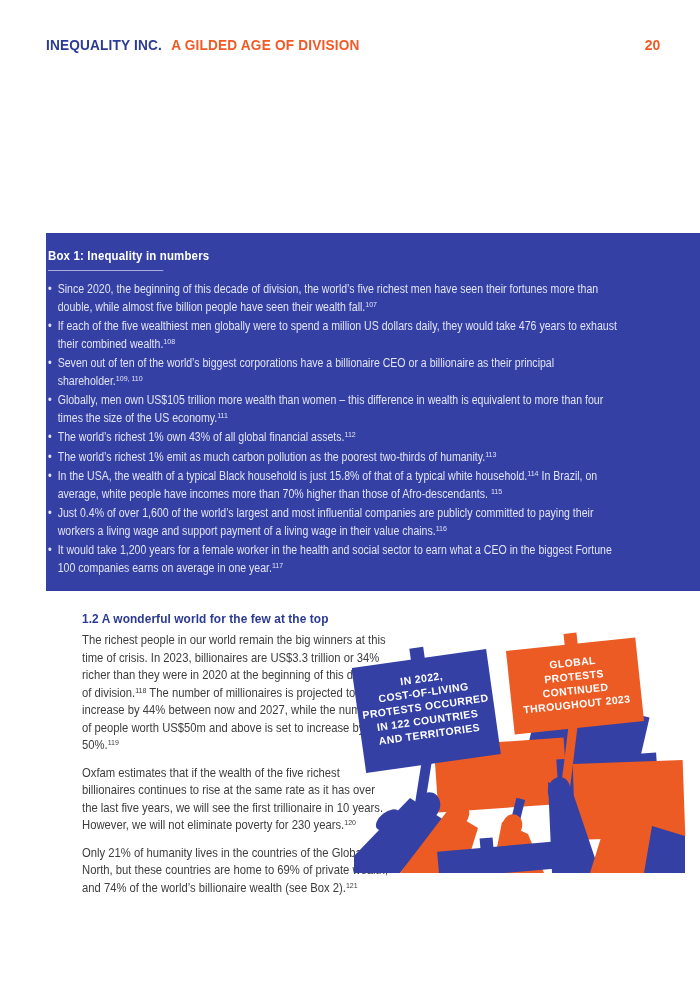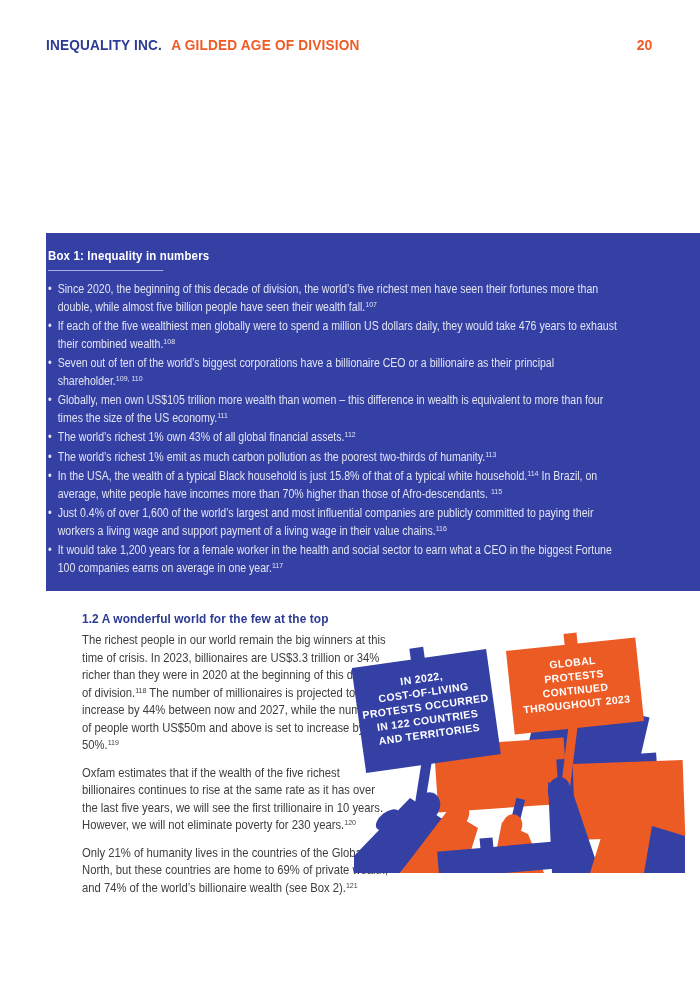--- a/index.html
+++ b/index.html
@@ -3,21 +3,21 @@
 <meta charset="utf-8">
 <style>
   html,body{margin:0;padding:0;background:#ffffff;}
   body{width:700px;height:990px;font-family:"Liberation Sans",sans-serif;-webkit-font-smoothing:antialiased;}
   .page{position:relative;width:700px;height:990px;background:#ffffff;overflow:hidden;}
 
   
   .condense{transform:scaleX(0.88);transform-origin:0 0;}
 
   
-  .hdr{position:absolute;top:36px;left:46px;right:48px;height:18px;}
+  .hdr{position:absolute;top:36px;left:46px;right:40px;height:18px;}
   .hdr-titles{position:absolute;left:0;top:0;white-space:nowrap;font-weight:bold;font-size:15.5px;letter-spacing:.2px;}
   .hdr-navy{color:#2b3a94;}
   .hdr-orange{color:#f15a25;margin-left:6px;}
   .hdr-num{position:absolute;right:0;top:0;color:#f15a25;font-weight:bold;font-size:15.5px;transform:scaleX(0.9);transform-origin:100% 0;}
 
   
   .box1{position:absolute;left:46px;top:233px;width:670px;min-height:354px;background:#3440a4;box-sizing:border-box;padding:15px 18px 12px 2px;}
   .box1-inner{width:652px;}
   .box1 h2{margin:0;font-size:13px;font-weight:bold;color:#ffffff;letter-spacing:.2px;}
   .box1-rule{width:131px;height:1px;background:#a8ace0;margin:7px 0 10px 0;}

